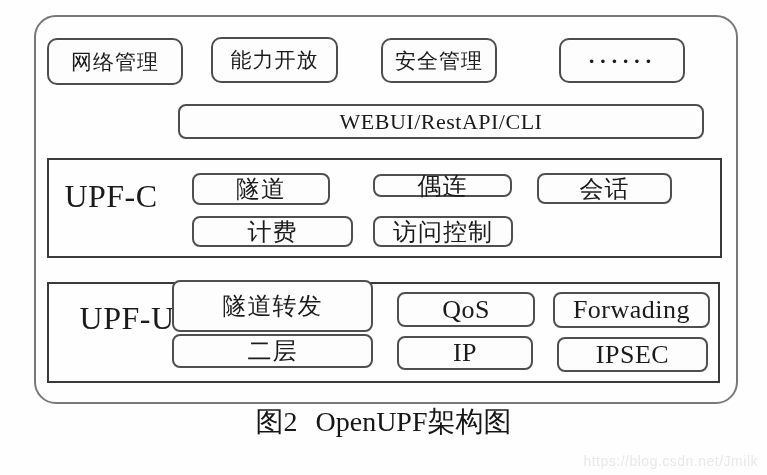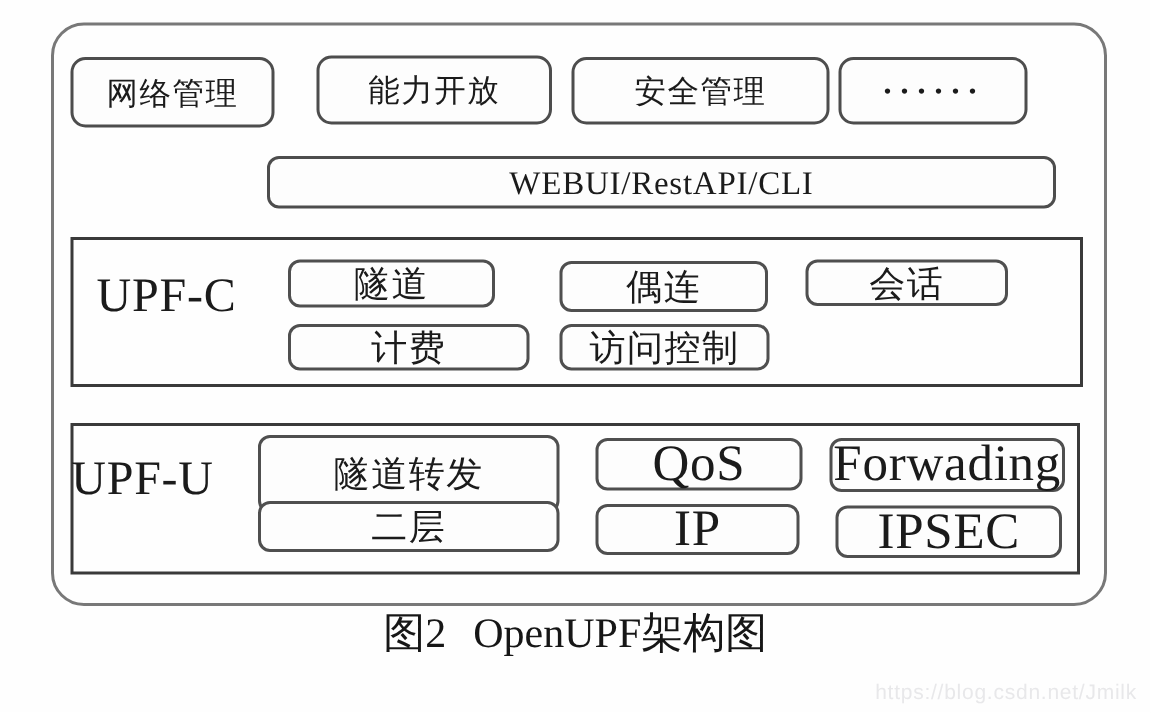--- a/index.html
+++ b/index.html
@@ -26,22 +26,22 @@
     display: flex;
     align-items: center;
     justify-content: center;
     border: 2px solid #4d4d4d;
     border-radius: 10px;
     background: #fdfdfd;
     white-space: nowrap;
   }
   .tb { font-size: 21px; letter-spacing: 1px; }
   #tb1 { left: 47px;  top: 38px; width: 136px; height: 47px; }
-  #tb2 { left: 211px; top: 37px; width: 157px; height: 46px; }
-  #tb3 { left: 381px; top: 38px; width: 172px; height: 45px; }
+  #tb2 { left: 211px; top: 37px; width: 127px; height: 46px; }
+  #tb3 { left: 381px; top: 38px; width: 116px; height: 45px; }
   #tb4 { left: 559px; top: 38px; width: 126px; height: 45px;
          font-size: 22px; letter-spacing: 4px; font-weight: bold; }
   #apibar {
     left: 178px; top: 104px; width: 526px; height: 35px;
     border-radius: 8px; font-size: 22px; letter-spacing: 0.5px;
   }
   .section {
     position: absolute;
     border: 2px solid #3a3a3a;
     background: #fefefe;
@@ -49,37 +49,37 @@
   #upfc { left: 47px; top: 158px; width: 675px; height: 100px; }
   #upfu { left: 47px; top: 282px; width: 673px; height: 101px; }
   .sec-label {
     position: absolute;
     width: 110px;
     text-align: center;
     font-size: 32px;
     letter-spacing: 0.5px;
   }
   #upfc-label { left: 56px; top: 177px; height: 38px; line-height: 38px; }
-  #upfu-label { left: 40px; top: 299px; height: 38px; line-height: 38px; }
+  #upfu-label { left: 72px; top: 299px; height: 38px; line-height: 38px; }
   .sbox {
     border-radius: 8px;
     border: 2px solid #4f4f4f;
     font-size: 24px;
     letter-spacing: 1px;
   }
-  .latin { font-size: 34px; letter-spacing: 0.5px; }
+  .latin { font-size: 26px; letter-spacing: 0.5px; }
   
   #c1 { left: 192px; top: 173px; width: 138px; height: 32px; }
-  #c2 { left: 373px; top: 174px; width: 139px; height: 34px; }
+  #c2 { left: 373px; top: 174px; width: 139px; height: 23px; }
   #c3 { left: 537px; top: 173px; width: 135px; height: 31px; }
   #c4 { left: 192px; top: 216px; width: 161px; height: 31px; }
   #c5 { left: 373px; top: 216px; width: 140px; height: 31px; }
   #c6 { left: 538px; top: 217px; width: 137px; height: 31px; }
   
-  #u1 { left: 172px; top: 280px; width: 201px; height: 52px; margin-top: 10px; }
+  #u1 { left: 172px; top: 280px; width: 201px; height: 52px; }
   #u2 { left: 397px; top: 292px; width: 138px; height: 35px; }
   #u3 { left: 553px; top: 292px; width: 157px; height: 36px; }
   #u4 { left: 172px; top: 334px; width: 201px; height: 34px; }
   #u5 { left: 397px; top: 336px; width: 136px; height: 34px; }
   #u6 { left: 557px; top: 337px; width: 151px; height: 35px; }
   .caption {
     position: absolute;
     left: 0; top: 403px;
     width: 767px;
     text-align: center;

